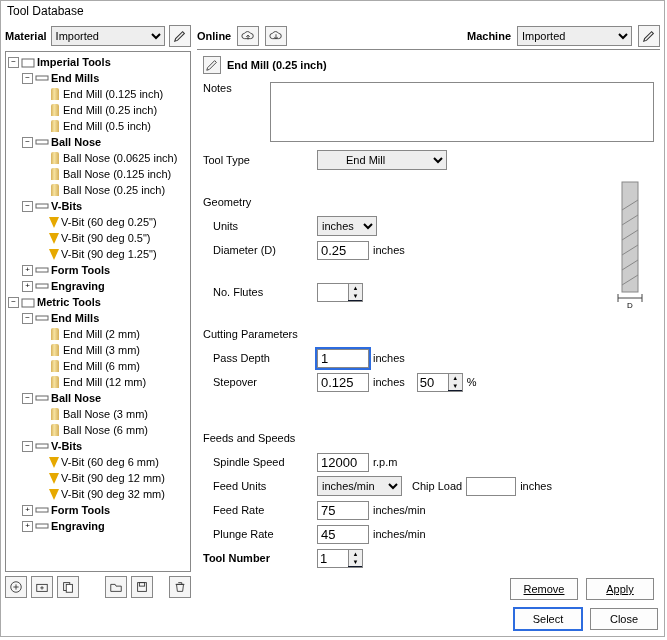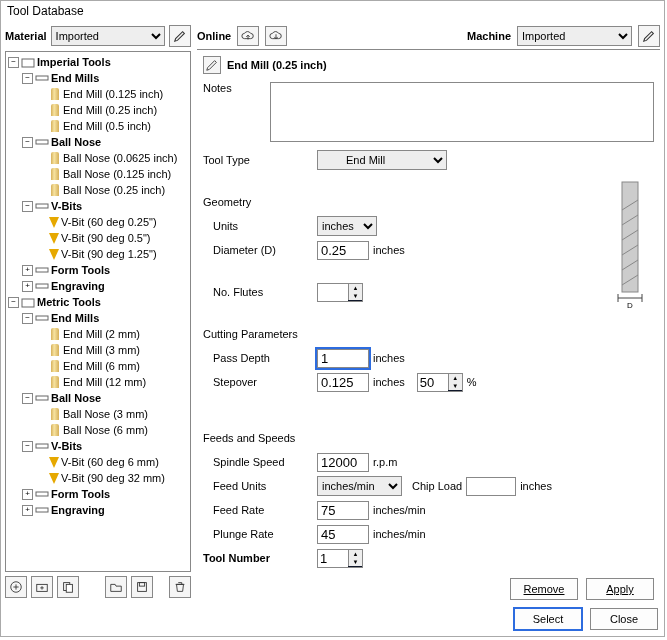--- a/index.html
+++ b/index.html
@@ -304,20 +304,27 @@
                         <div class="node">
                           <span class="expsp"></span>
                           <span class="vbit"></span>
                           <span>V-Bit (60 deg 6 mm)</span>
                         </div>
                       </li>
                     <li>
                         <div class="node">
                           <span class="expsp"></span>
                           <span class="vbit"></span>
+                          <span>V-Bit (90 deg 12 mm)</span>
+                        </div>
+                      </li>
+                    <li>
+                        <div class="node">
+                          <span class="expsp"></span>
+                          <span class="vbit"></span>
                           <span>V-Bit (90 deg 32 mm)</span>
                         </div>
                       </li>
                   </ul>
                 </li>
                 <li>
                     <div class="node">
                       <span class="expander">+</span>
                       <span class="cat">
                         <svg class="catsvg" viewBox="0 0 14 14">

